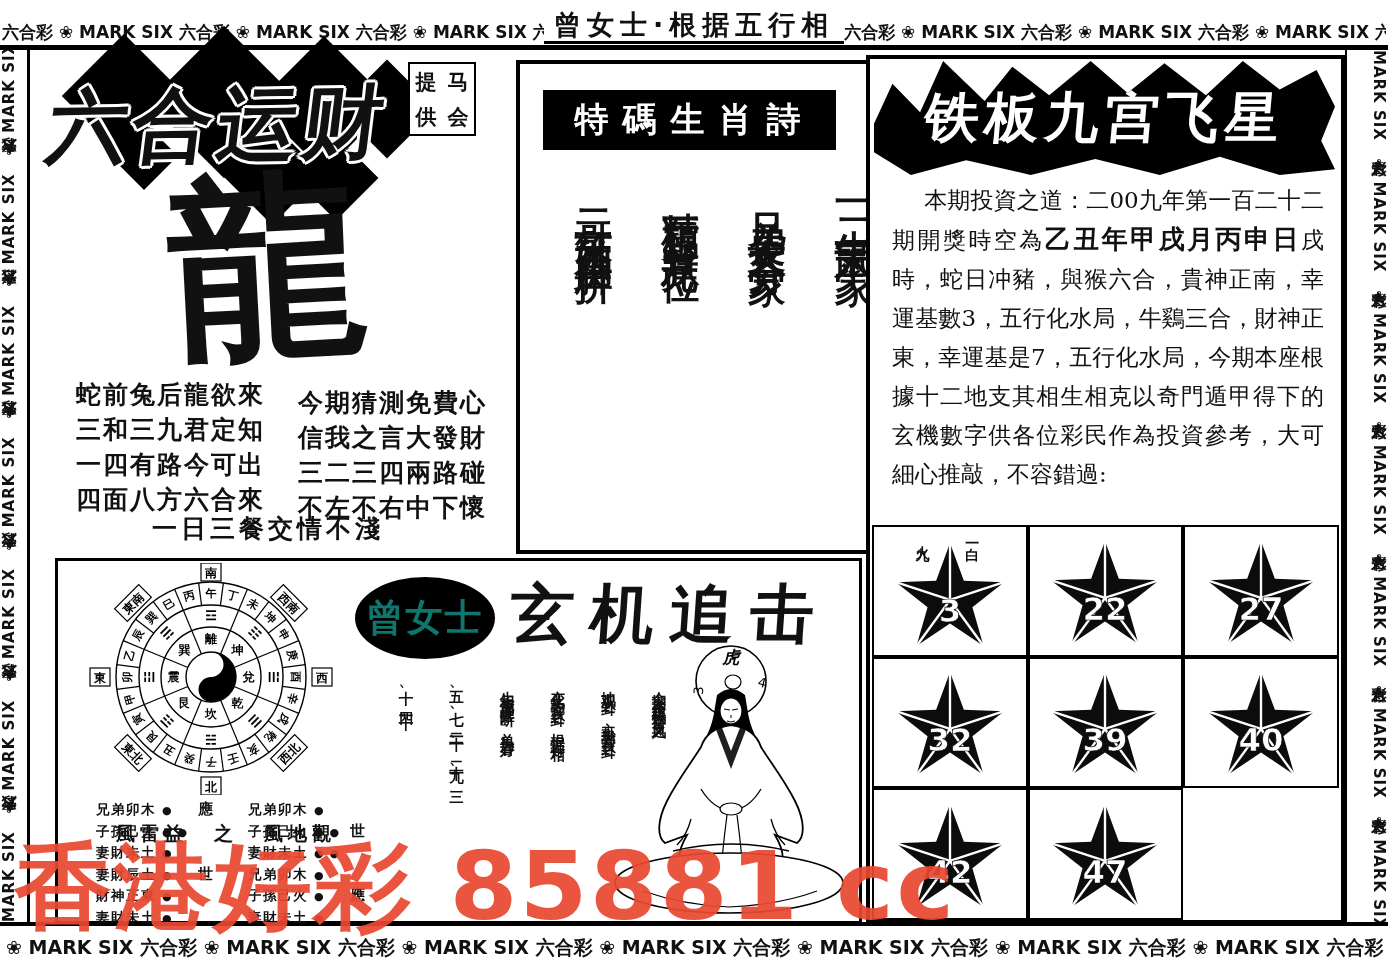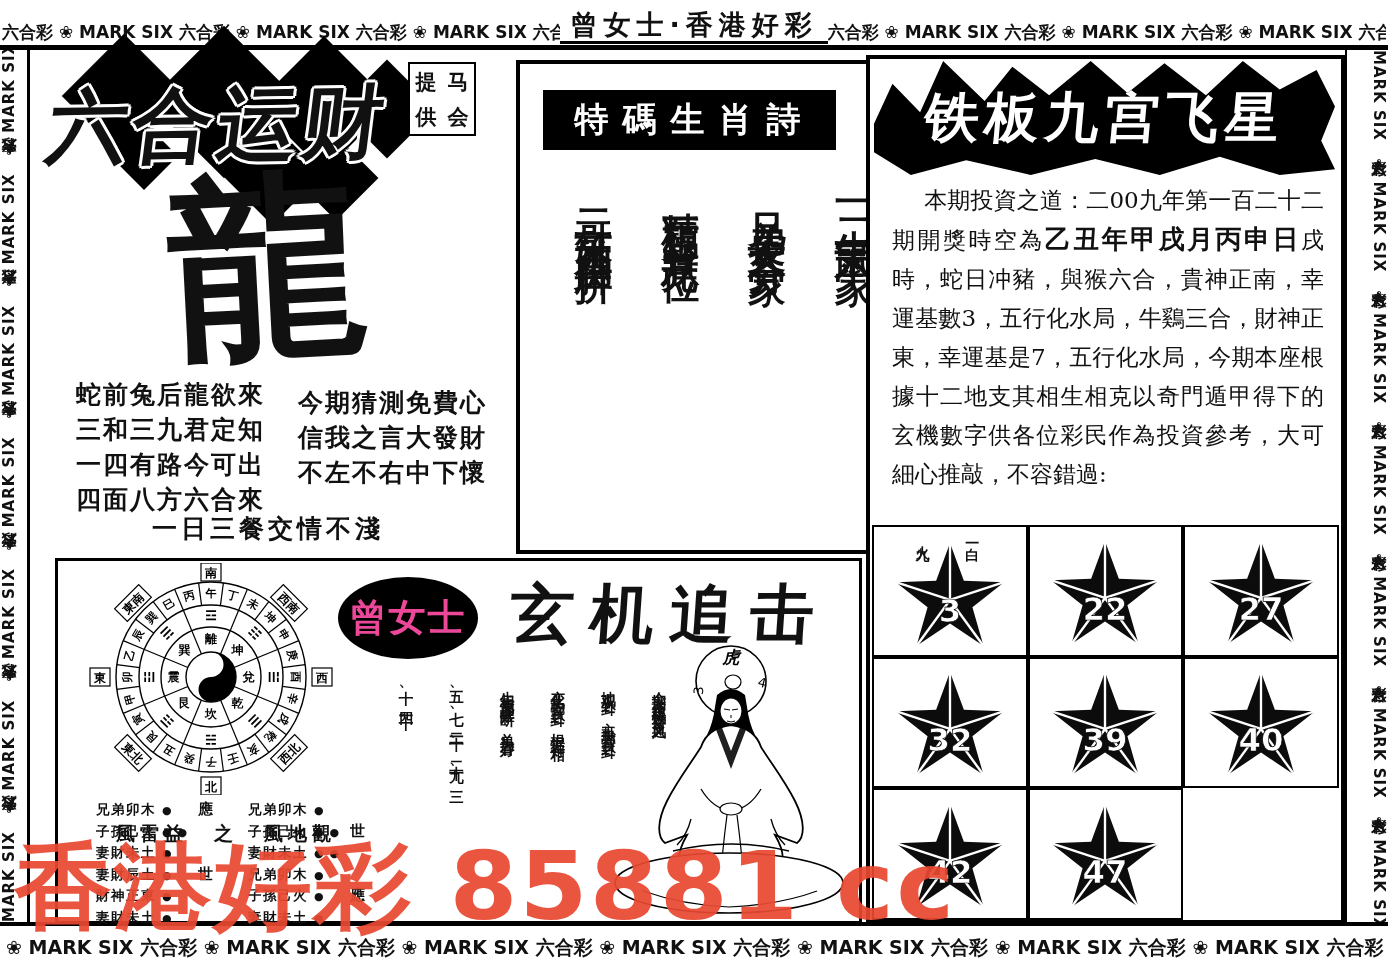--- a/index.html
+++ b/index.html
@@ -85,21 +85,21 @@
   #hex-header{position:absolute;left:58px;top:216px;font-size:19px;font-weight:700;letter-spacing:5px;
               font-family:"DejaVu Serif","Liberation Serif",serif;margin-top:44px;}
   #hex-header .mid{margin:0 26px;}
   .hex-col{position:absolute;top:238px;}
   #hex-left{left:38px;}
   #hex-right{left:190px;}
   .hex-row{height:21.5px;font-weight:700;white-space:nowrap;}
   .hx-label{display:inline-block;width:66px;font-size:13.5px;letter-spacing:1.5px;}
   .hx-dots{display:inline-block;width:36px;font-size:11px;letter-spacing:1px;}
   .hx-marker{font-size:15px;}
-  #zeng-badge{position:absolute;left:280px;top:16px;width:140px;height:82px;background:#000;color:#ec4899;
+  #zeng-badge{position:absolute;left:297px;top:16px;width:140px;height:82px;background:#000;color:#0f766e;
               border-radius:50%;display:flex;align-items:center;justify-content:center;
               font-size:37px;font-weight:900;letter-spacing:2px;z-index:3;}
   #mystery-title{position:absolute;left:452px;top:10px;font-size:64px;font-weight:900;letter-spacing:16px;
                  font-family:"DejaVu Serif","Liberation Serif",serif;transform:skewX(-4deg);}
   #mystery-cols{position:absolute;left:338px;top:118px;width:272px;height:232px;display:flex;
                 flex-direction:row-reverse;justify-content:space-between;}
   .mcol{writing-mode:vertical-rl;font-size:14.5px;font-weight:700;letter-spacing:3.5px;
         font-family:"DejaVu Serif","Liberation Serif",serif;}
   #figure-svg{position:absolute;left:545px;top:74px;}
 
@@ -108,21 +108,21 @@
              color:rgba(232,72,50,0.93);white-space:nowrap;z-index:40;letter-spacing:2px;
              transform:scaleX(1.04);transform-origin:left;}
 </style>
 </head>
 <body>
 
 <div id="page">
 
   <div id="top-strip">
     <span class="pat">六合彩 ❀ MARK SIX 六合彩 ❀ MARK SIX 六合彩 ❀ MARK SIX 六合彩 ❀ MARK SIX</span>
-    <span id="main-title">曾女士·香港好彩</span>
+    <span id="main-title">曾女士·根据五行相</span>
     <span class="pat right">六合彩 ❀ MARK SIX 六合彩 ❀ MARK SIX 六合彩 ❀ MARK SIX 六合彩 ❀ MARK SIX</span>
   </div>
   <div id="left-strip" class="vstrip">MARK SIX 六合彩 ❀ MARK SIX 六合彩 ❀ MARK SIX 六合彩 ❀ MARK SIX 六合彩 ❀ MARK SIX 六合彩 ❀ MARK SIX 六合彩 ❀ MARK SIX 六合彩 ❀ MARK SIX</div>
   <div id="left-rule"></div>
   <div id="right-strip" class="vstrip">MARK SIX 六合彩 ❀ MARK SIX 六合彩 ❀ MARK SIX 六合彩 ❀ MARK SIX 六合彩 ❀ MARK SIX 六合彩 ❀ MARK SIX 六合彩 ❀ MARK SIX 六合彩 ❀ MARK SIX</div>
   <div id="bottom-strip">❀ MARK SIX 六合彩 ❀ MARK SIX 六合彩 ❀ MARK SIX 六合彩 ❀ MARK SIX 六合彩 ❀ MARK SIX 六合彩 ❀ MARK SIX 六合彩 ❀ MARK SIX 六合彩 ❀ MARK SIX 六合彩 ❀ MARK SIX</div>
 
   <div class="diamond" style="left:80px;top:52px;width:88px;height:88px;"></div>
   <div class="diamond" style="left:170px;top:48px;width:108px;height:108px;"></div>
   <div class="diamond" style="left:276px;top:56px;width:96px;height:96px;"></div>
@@ -140,20 +140,21 @@
   <div id="dragon-char" class="serif">龍</div>
   <div id="poem-left" class="poem-col">
       <div class="poem-line">蛇前兔后龍欲來</div>
       <div class="poem-line">三和三九君定知</div>
       <div class="poem-line">一四有路今可出</div>
       <div class="poem-line">四面八方六合來</div>
     </div>
   <div id="poem-right" class="poem-col">
       <div class="poem-line">今期猜測免費心</div>
       <div class="poem-line">信我之言大發財</div>
+      <div class="poem-line">三二三四兩路碰</div>
       <div class="poem-line">不左不右中下懷</div>
     </div>
   <div id="poem-footer">一日三餐交情不淺</div>
 
   <div id="shengxiao-box">
     <div id="shengxiao-bar">特碼生肖詩</div>
     <div id="shengxiao-cols">
         <div class="vcol">一二牛鼠本一家</div>
         <div class="vcol">兄弟長大各分家</div>
         <div class="vcol">精靈一智狀元位</div>

